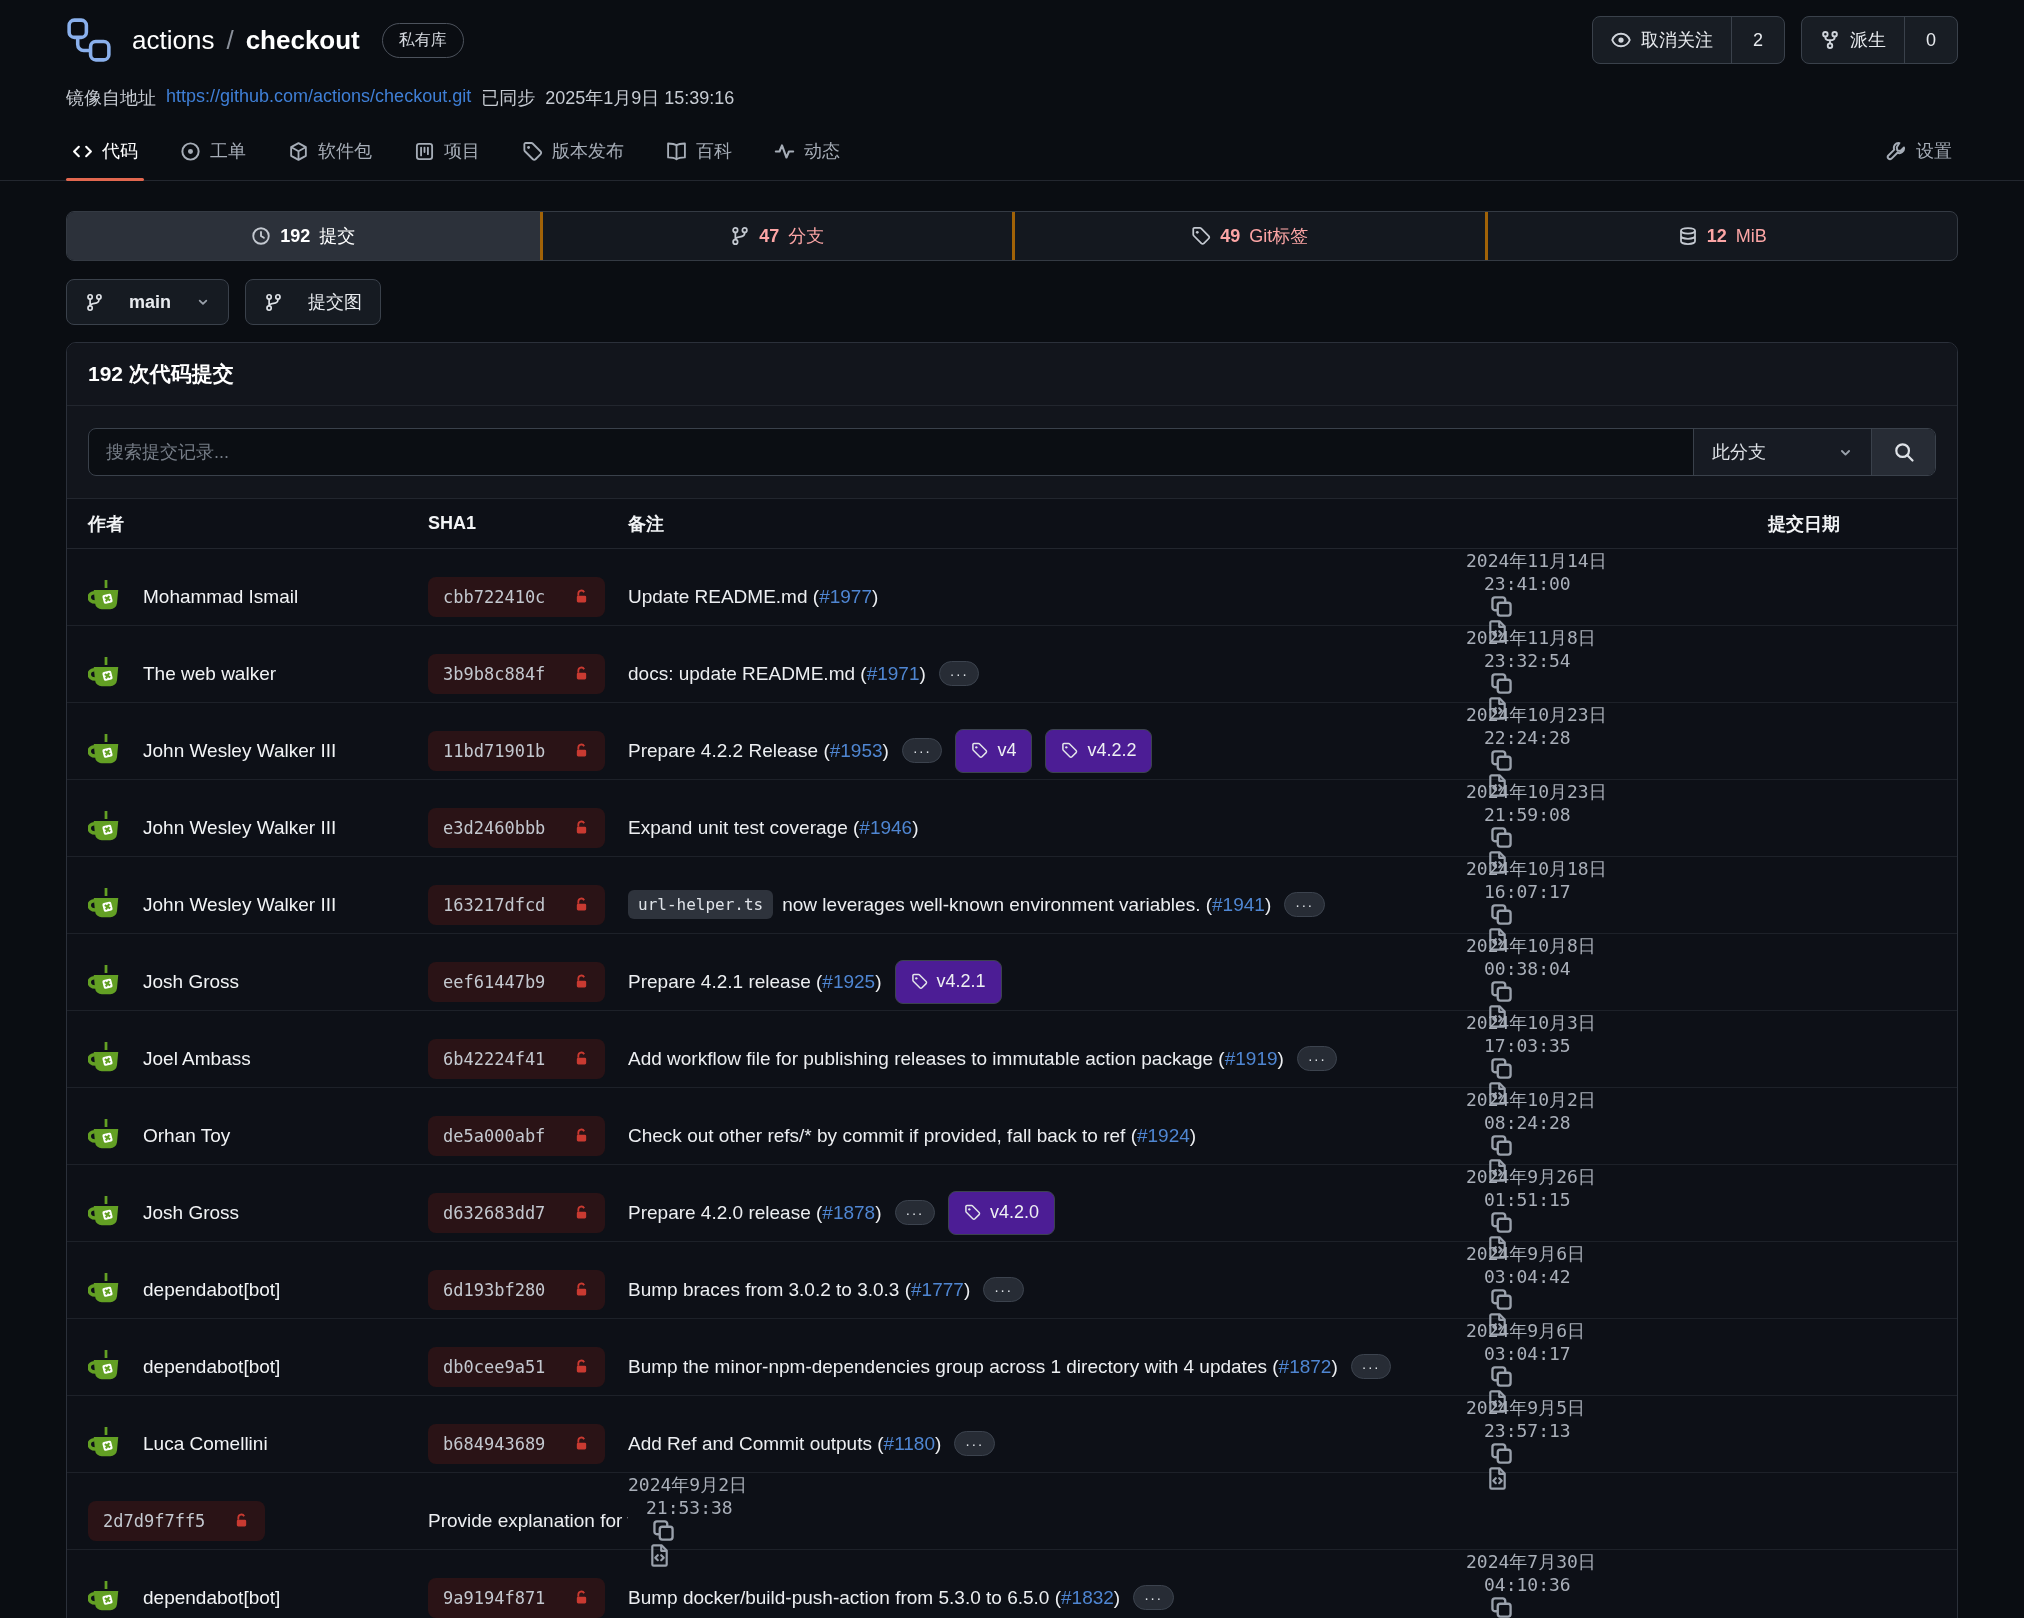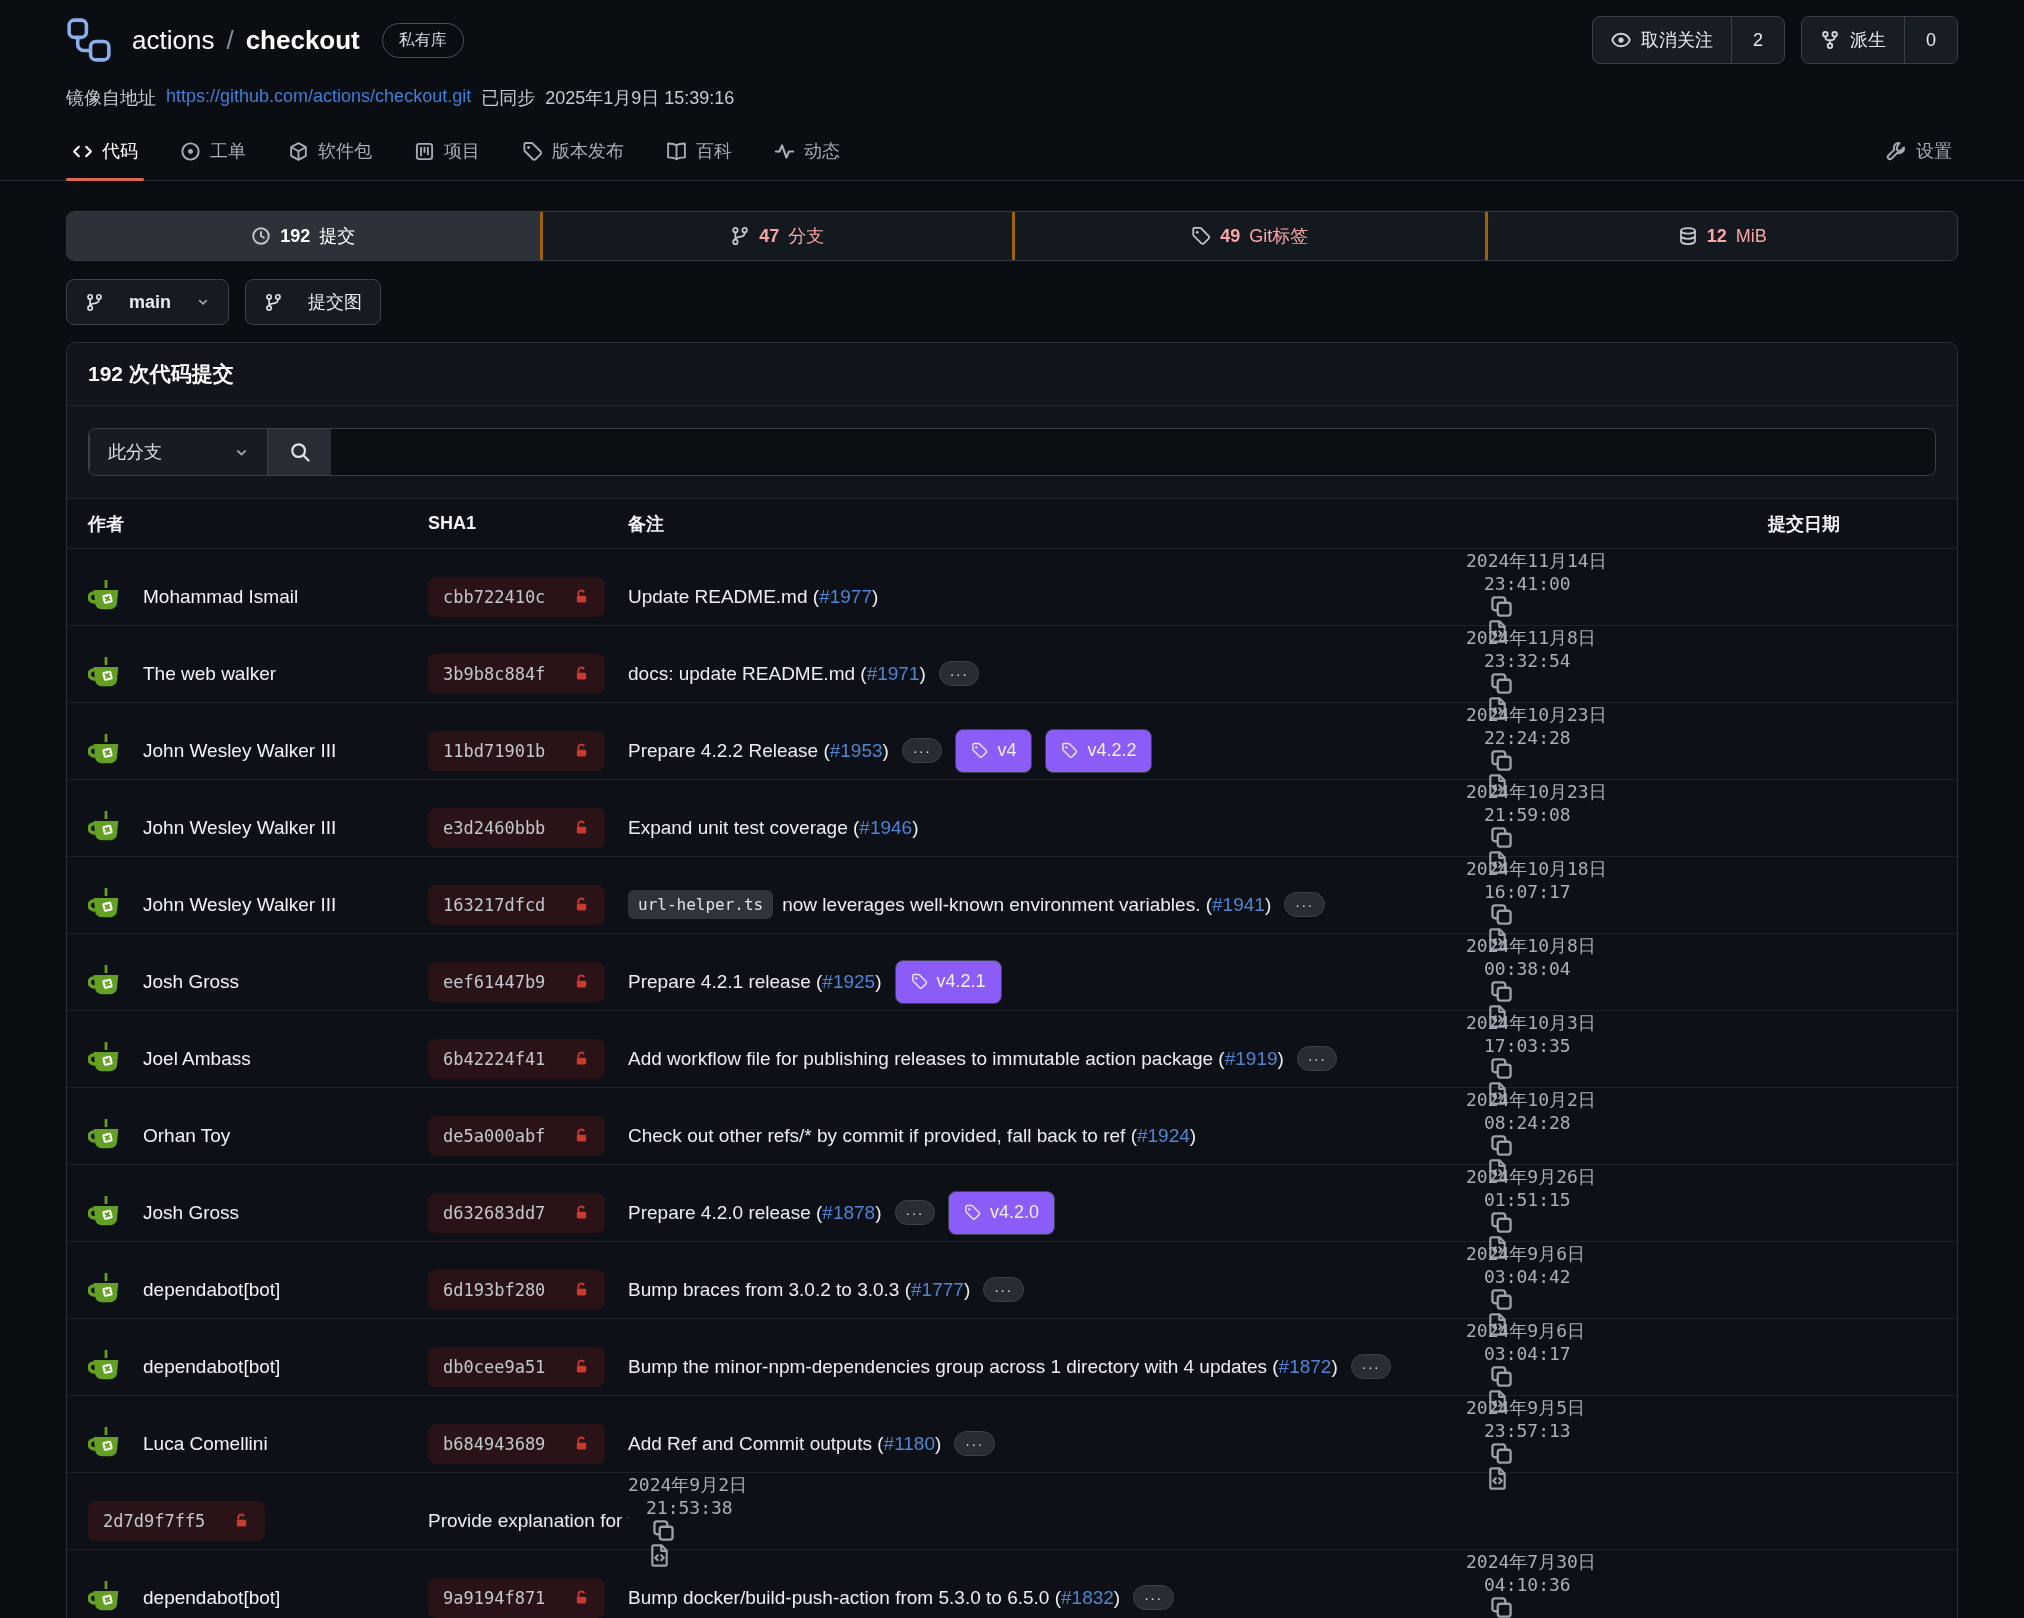--- a/index.html
+++ b/index.html
@@ -104,21 +104,21 @@
   .msg { font-size: 19px; color: #eceef1; white-space: nowrap; overflow: hidden; display: flex; align-items: center; }
   .msg a { color: #4f86d2; }
   .code-chip { font-family: "DejaVu Sans Mono", monospace; font-size: 16px; background: #2e333c; border-radius: 6px; padding: 5px 10px; margin-right: 9px; color: #dfe3e8; }
   .ellipsis-btn {
     margin-left: 13px; height: 25px; padding: 0 10px; display: inline-flex; align-items: center; flex: none;
     background: #272c35; border: 1px solid #3c434e; border-radius: 13px; color: #dfe3e8;
     font-size: 14px; letter-spacing: 1.5px; line-height: 1;
   }
   .tag-chip {
     margin-left: 13px; height: 44px; padding: 0 15px; display: inline-flex; align-items: center; gap: 9px; flex: none;
-    background: #8b5cf6; border: 1px solid #3c434e; border-radius: 8px; color: #eef0f3; font-size: 18px; cursor: pointer;
+    background: #4c1d95; border: 1px solid #3c434e; border-radius: 8px; color: #eef0f3; font-size: 18px; cursor: pointer;
   }
   .tag-chip svg { width: 17px; height: 17px; color: #e3e6ea; }
   .dates { display: flex; justify-content: flex-end; flex-direction: column; }
   .date-text, .time-text { font-family: "DejaVu Sans Mono", monospace; font-size: 18px; color: #a9afb9; white-space: nowrap; }
   .time-text { margin-left: 18px; }
   .row-action { margin-left: 23px; color: #9aa1ac; flex: none; }
   .row-action svg { width: 25px; height: 25px; }
   .row-action + .row-action { margin-left: 19px; }
 </style>
 </head>
@@ -321,20 +321,21 @@
       </span>
     <span>提交图</span>
   </button>
 </div>
 
 <div class="panel">
   <div class="panel-head">192 次代码提交</div>
 
   <div class="search-row">
     <div class="search-group">
+      <input class="search-input" type="text" placeholder="搜索提交记录..." style="">
       <div class="branch-filter">
         <span>此分支</span>
         <span>
             <svg viewBox="0 0 16 16" fill="none" stroke="currentColor" stroke-width="2" stroke-linecap="round" stroke-linejoin="round">
               <path d="M4.2 6.4L8 10.2l3.8-3.8"></path>
             </svg>
           </span>
       </div>
       <button class="search-btn">
         <span>

